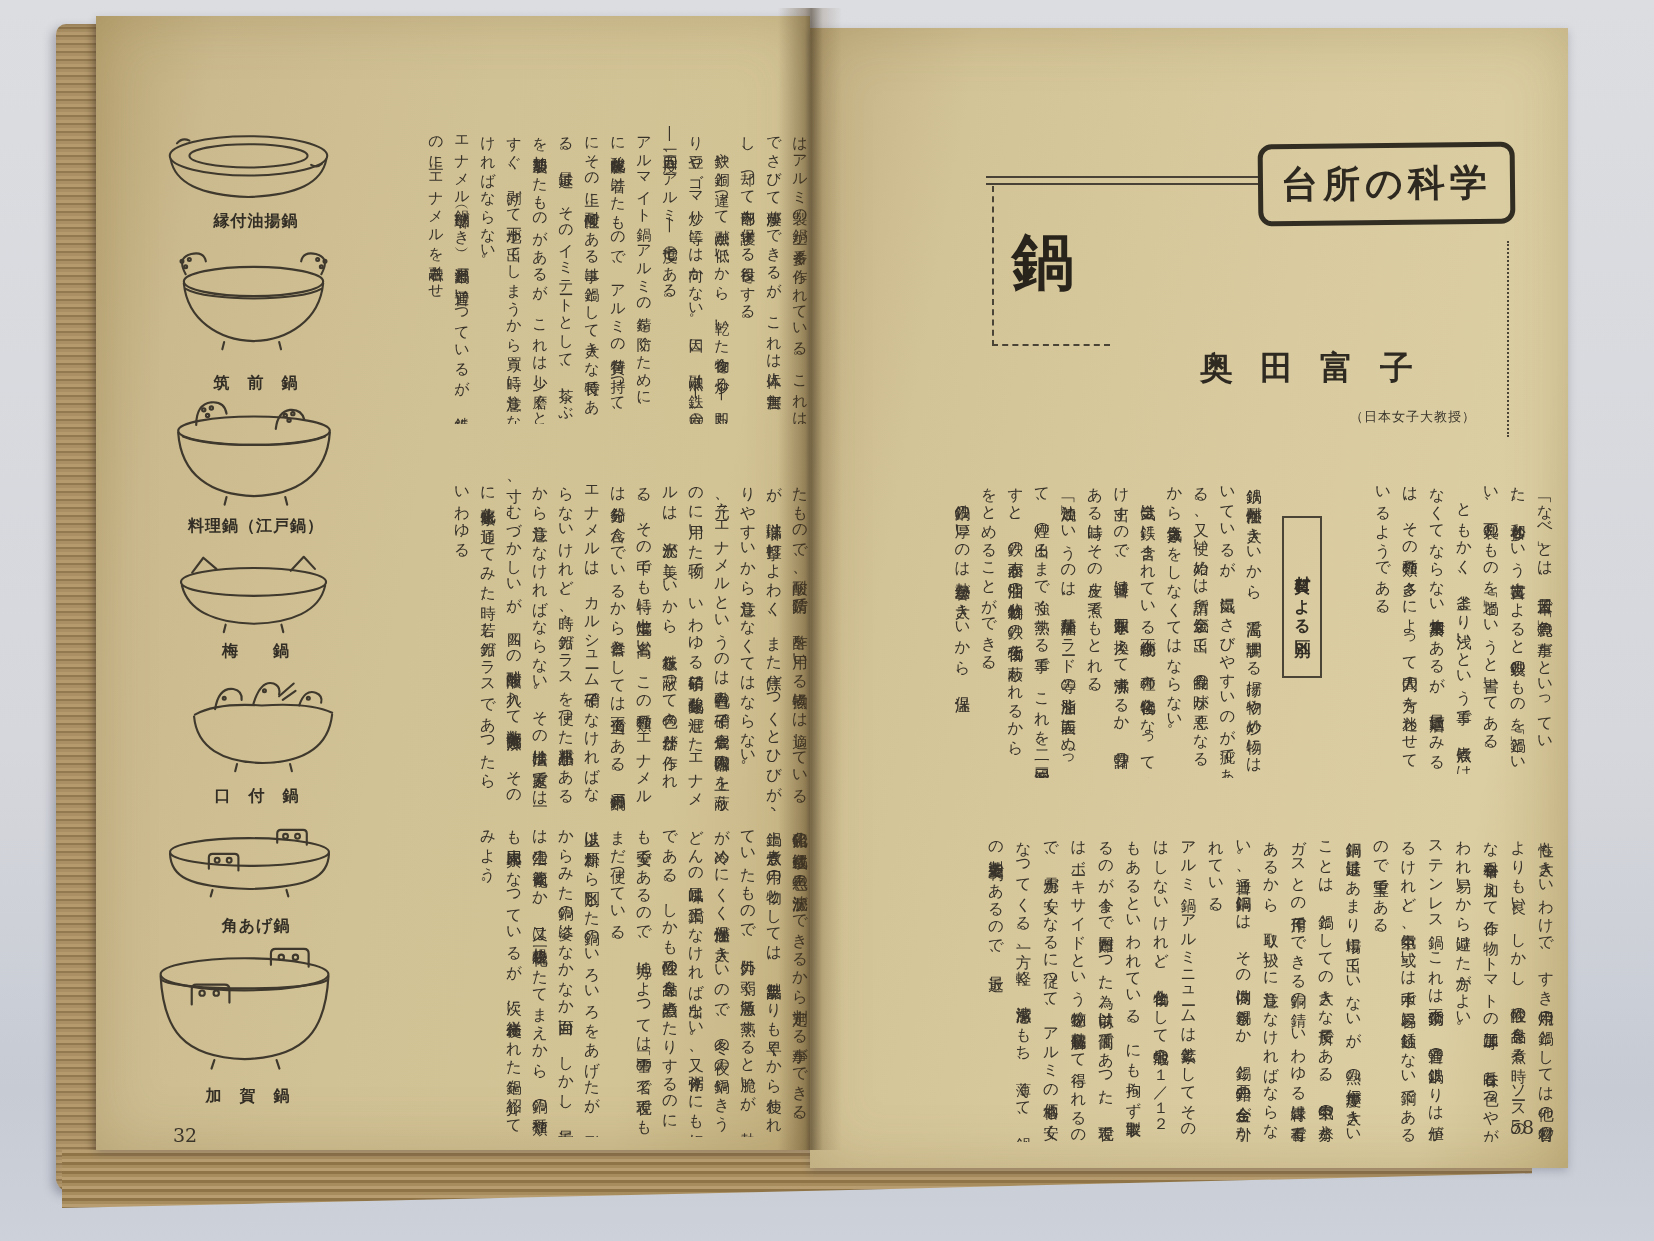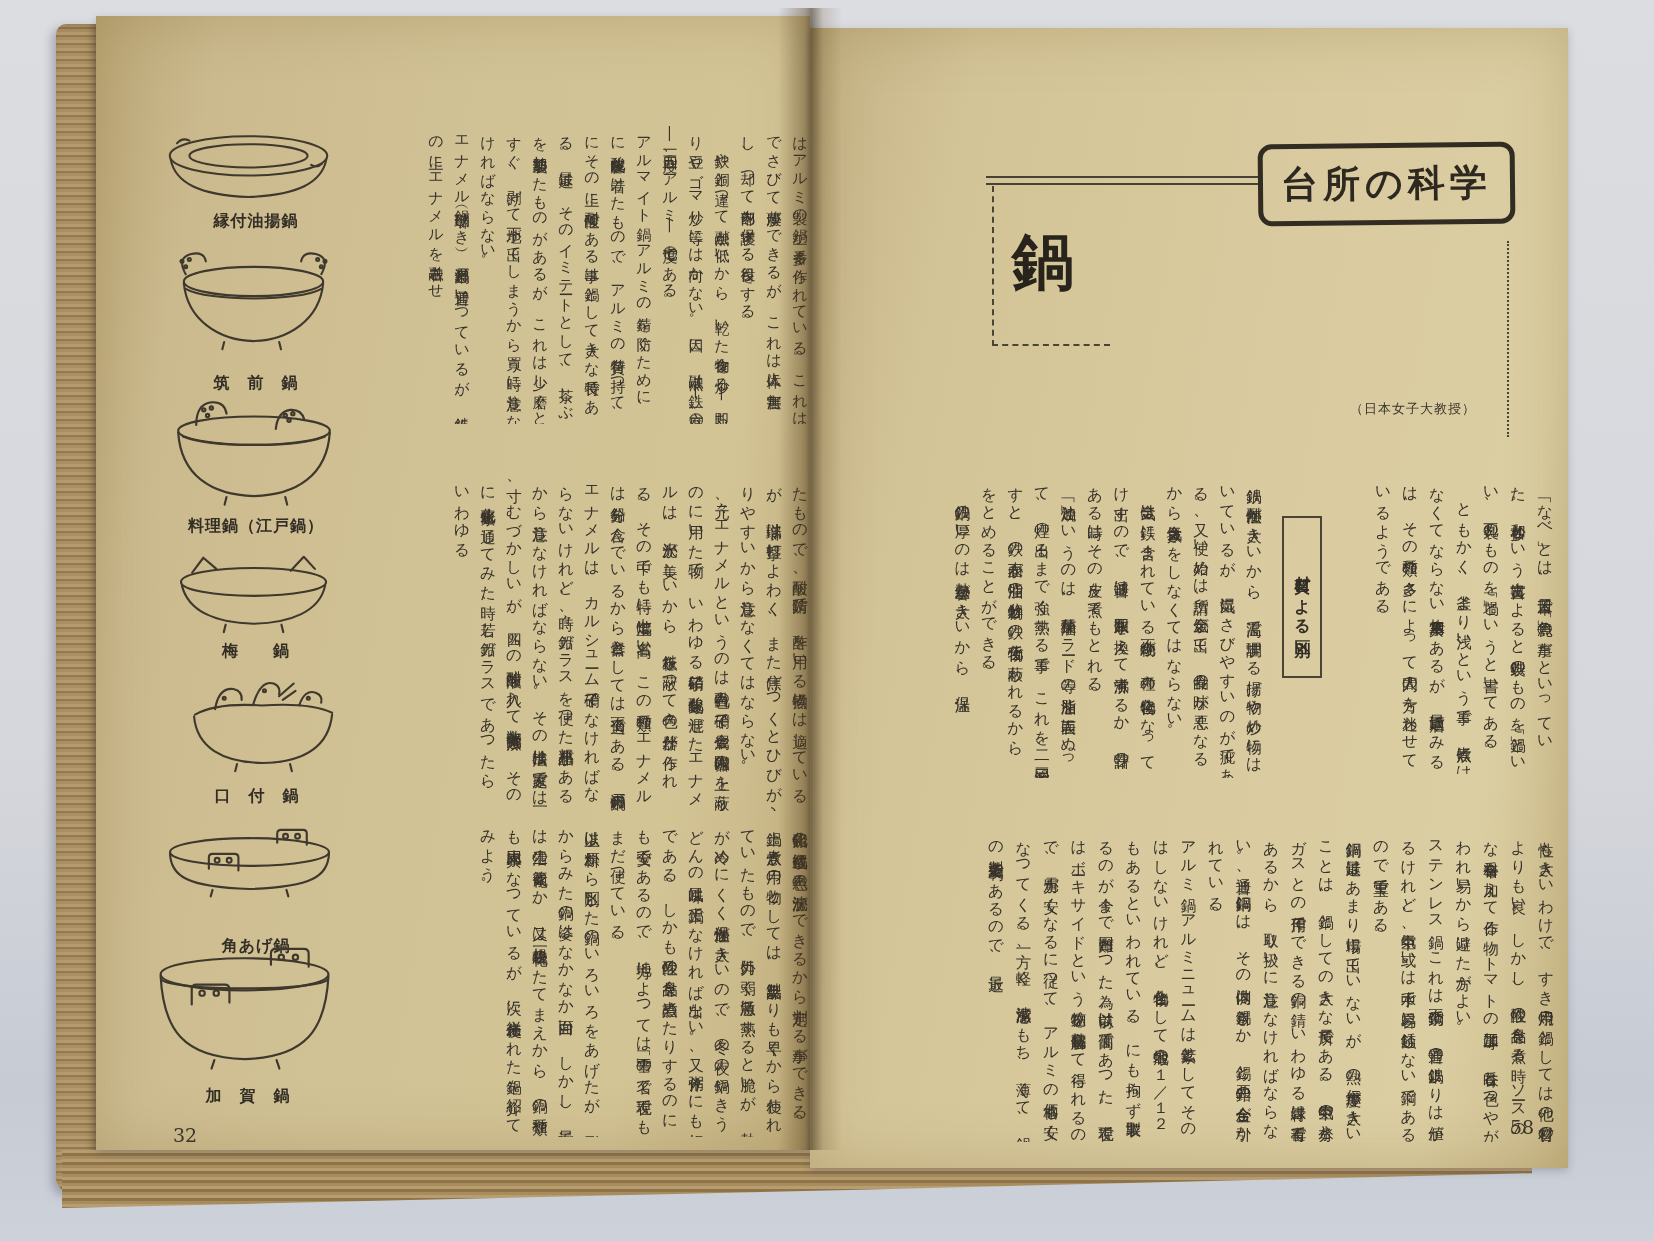--- a/index.html
+++ b/index.html
@@ -149,21 +149,21 @@
     <path d="M14,28 C15,52 32,64 100,66 C168,64 185,52 186,28"></path>
     <path d="M130,16 L130,6 Q130,2 134,2 L158,2 Q162,2 162,6 L162,18"></path>
     <circle cx="139" cy="9" r="2.6"></circle>
       <circle cx="152" cy="9" r="2.6"></circle>
     <path d="M56,44 L56,32 Q56,28 60,28 L84,28 Q88,28 88,32 L88,46"></path>
     <circle cx="65" cy="35" r="2.6"></circle>
       <circle cx="78" cy="35" r="2.6"></circle>
     <path d="M60,67 l-2,7"></path>
       <path d="M140,67 l2,7"></path>
   </svg>
-  <div class="abs caption" style="left:40px;top:920px;width:240px">角あげ鍋</div>
+  <div class="abs caption" style="left:40px;top:900px;width:240px">角あげ鍋</div>
 
   <svg class="abs pot" style="left:50px;top:930px" width="198" height="132" viewBox="0 0 205 140">
     <ellipse cx="102" cy="30" rx="89" ry="17"></ellipse>
     <path d="M14,36 C30,48 175,48 190,36"></path>
     <path d="M13,32 C16,88 36,118 102,120 C168,118 188,88 191,32"></path>
     <path d="M46,62 L46,46 Q46,41 51,41 L81,41 Q86,41 86,46 L86,60"></path>
     <circle cx="57" cy="50" r="2.8"></circle>
       <circle cx="72" cy="50" r="2.8"></circle>
     <path d="M130,20 L130,8 Q130,3 135,3 L165,3 Q170,3 170,8 L170,22"></path>
     <circle cx="141" cy="12" r="2.8"></circle>
@@ -192,21 +192,22 @@
   <div class="abs kicker-box" style="left:448px;top:115px;width:247px;height:72px">
     <span>台所の科学</span>
   </div>
 
   <div class="abs double-rule" style="left:176px;top:148px;width:272px"></div>
   <div class="abs dash-v" style="left:182px;top:158px;height:160px"></div>
   <div class="abs dash-h" style="left:182px;top:316px;width:118px"></div>
   <div class="abs big-title" style="left:202px;top:203px">鍋</div>
   <div class="abs dot-v" style="left:697px;top:213px;height:196px"></div>
 
-  <div class="abs affiliation" style="left:540px;top:372px">（日本女子大教授）</div>
+  <div class="abs author" style="left:390px;top:318px">奥田富子</div>
+  <div class="abs affiliation" style="left:540px;top:380px">（日本女子大教授）</div>
 
   <div class="abs vband" style="left:520px;top:448px;width:228px;height:298px;font-size:15.5px;line-height:27px">　「なべ」とは、昔日本で「魚瓮」の事だといっていた。和名抄という古文書によると鉄製のものを「鍋」といい、瓦製のものを「堝」というと書いてある。
 　ともかく、釜より浅いという事で、煮炊にはなくてならない炊事用具であるが、最近店頭にみる鍋は、その種類の多さによって人間の方を迷わせているようである。</div>
 
   <div class="abs section-box" style="left:472px;top:488px;width:36px;height:158px">
     <span>材質による区別</span>
   </div>
 
   <div class="abs vband" style="left:33px;top:448px;width:424px;height:302px;font-size:15.5px;line-height:26.5px">鉄鍋　耐熱性が大きいから、高温で調理する揚げ物や炒め物には向いているが、湿気にさびやすいのが疵である。又、使い始めは所謂、金気が出て、食品の味が悪くなるから金気抜きをしなくてはならない。
 　金気は鉄に含まれている不純物が、種々の化合物になって溶け出すので、普通は、数回水を換えて煮沸するか、甘藷のある時はその皮を煮てもとれる。

